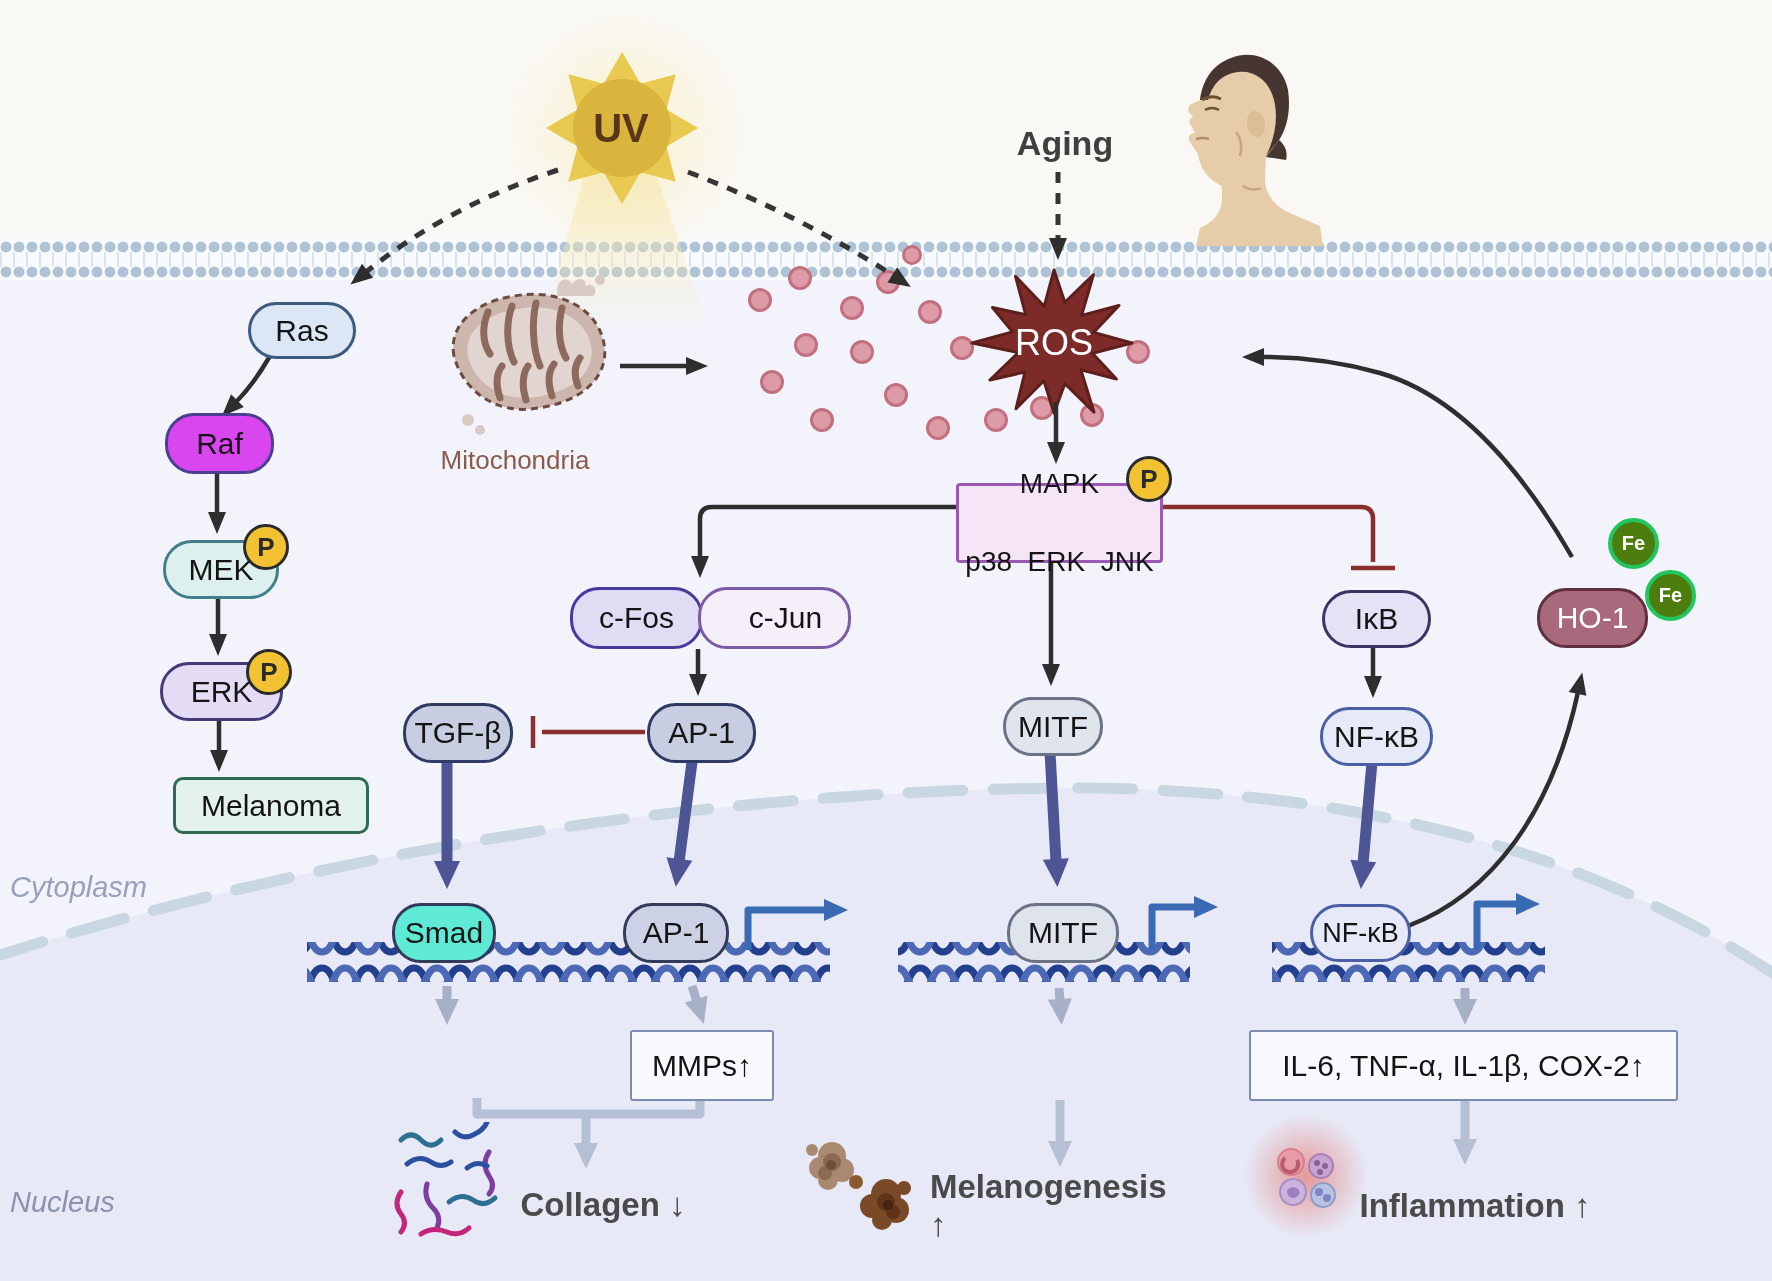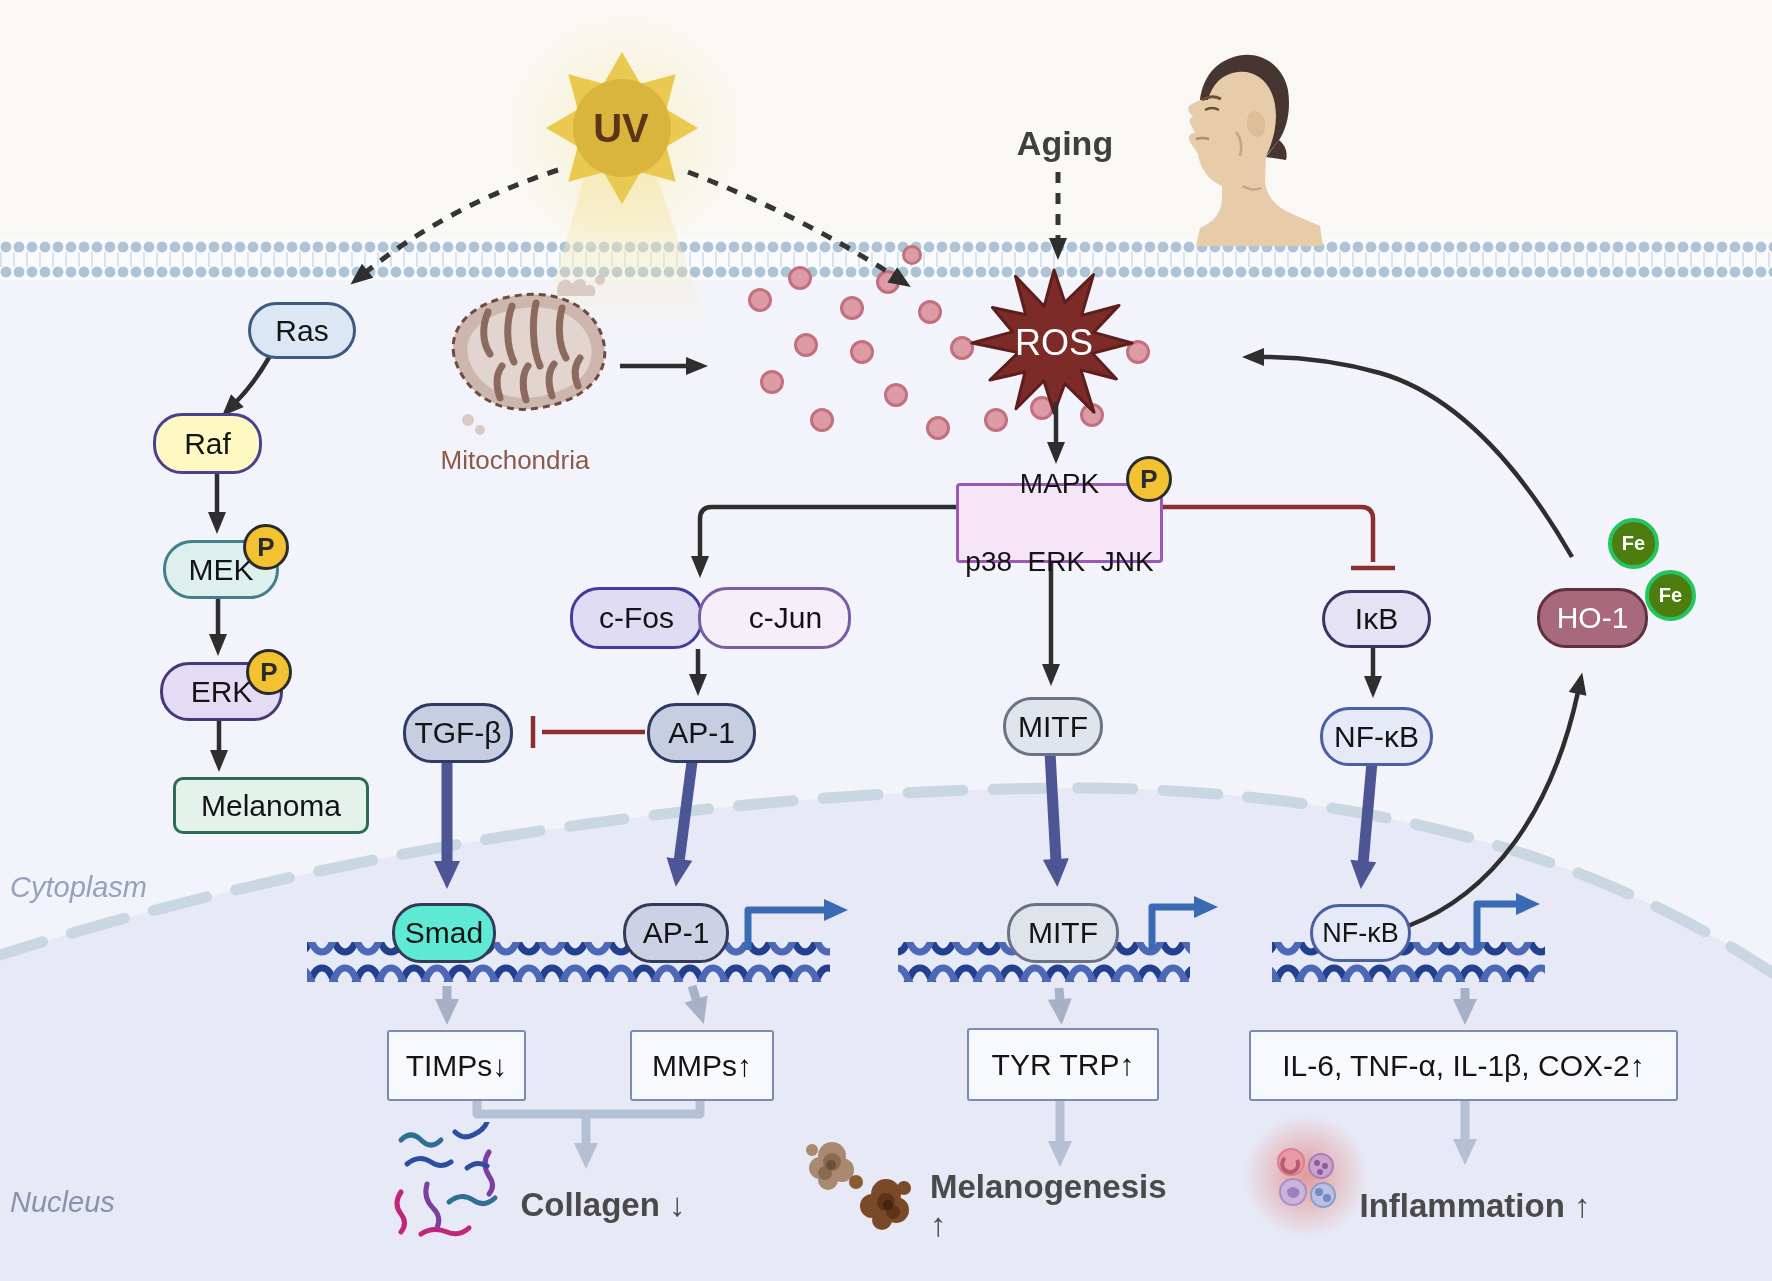--- a/index.html
+++ b/index.html
@@ -266,21 +266,21 @@
       <circle cx="84" cy="98" r="4" fill="#7a87c2"></circle>
   </svg>
 
   <div class="abs node bigtxt" style="left:1000px;top:122px;width:130px;height:42px;font-size:34px;color:#3f3f3f;">Aging</div>
   <div class="abs node" style="left:429px;top:445px;width:172px;height:30px;font-size:26px;color:#8a5a4a;">Mitochondria</div>
   <div class="abs node" style="left:1004px;top:319px;width:100px;height:48px;font-size:36px;font-weight:normal;color:#fff;">ROS</div>
   <div class="abs ittxt" style="left:10px;top:871px;color:#97a0bd;z-index:7;">Cytoplasm</div>
   <div class="abs ittxt" style="left:10px;top:1186px;color:#8a92ac;z-index:7;">Nucleus</div>
 
   <div class="abs node pill" style="left:248px;top:302px;width:102px;height:51px;background:#dbe7f4;border-color:#3d5a80;">Ras</div>
-  <div class="abs node pill" style="left:153px;top:413px;width:103px;height:55px;background:#fef9c3;border-color:#4b3f8f;">Raf</div>
+  <div class="abs node pill" style="left:165px;top:413px;width:103px;height:55px;background:#d946ef;border-color:#4b3f8f;">Raf</div>
   <div class="abs node pill" style="left:163px;top:540px;width:110px;height:53px;background:#def0ee;border-color:#41808a;">MEK</div>
   <div class="abs node pcirc" style="left:243px;top:524px;">P</div>
   <div class="abs node pill" style="left:160px;top:662px;width:117px;height:53px;background:#e3dcf4;border-color:#453a78;">ERK</div>
   <div class="abs node pcirc" style="left:246px;top:649px;">P</div>
   <div class="abs node rect" style="left:125px;top:777px;width:190px;height:51px;background:#e3f2ea;border-color:#2e6b52;">Melanoma</div>
 
   <div class="abs node mapkbox" style="left:956px;top:483px;width:201px;height:74px;gap:44px;">
     <div>MAPK</div>
     <div class="mapk-sub">p38  ERK  JNK</div>
   </div>
@@ -295,22 +295,20 @@
   <div class="abs node pill" style="left:1320px;top:707px;width:107px;height:53px;background:#e6e9f8;border-color:#4a5fa5;">NF-κB</div>
   <div class="abs node pill" style="left:1537px;top:588px;width:105px;height:54px;background:#a9697d;border-color:#5f3040;color:#fff;">HO-1</div>
   <div class="abs node fe" style="left:1608px;top:518px;">Fe</div>
   <div class="abs node fe" style="left:1645px;top:570px;">Fe</div>
 
   <div class="abs node pill" style="left:392px;top:903px;width:98px;height:54px;background:#5eead4;border-color:#333b5b;">Smad</div>
   <div class="abs node pill" style="left:623px;top:903px;width:100px;height:54px;background:#cdd1e5;border-color:#333b5b;">AP-1</div>
   <div class="abs node pill" style="left:1007px;top:903px;width:106px;height:54px;background:#dfe3ec;border-color:#6a7285;">MITF</div>
   <div class="abs node pill" style="left:1310px;top:904px;width:95px;height:52px;background:#e6e9f8;border-color:#4a5fa5;font-size:27px;">NF-κB</div>
 
-  <div class="abs node obox" style="left:387px;top:1030px;width:135px;height:67px;">TIMPs↓</div>
   <div class="abs node obox" style="left:630px;top:1030px;width:140px;height:67px;">MMPs↑</div>
-  <div class="abs node obox" style="left:967px;top:1028px;width:188px;height:69px;">TYR TRP↑</div>
   <div class="abs node obox" style="left:1249px;top:1030px;width:425px;height:67px;text-align:right;">IL-6, TNF-α, IL-1β, COX-2↑</div>
 
   <div class="abs node bigtxt" style="left:930px;top:1186px;width:260px;height:40px;">Melanogenesis ↑</div>
   <div class="abs node bigtxt" style="left:473px;top:1185px;width:260px;height:40px;">Collagen ↓</div>
   <div class="abs node bigtxt" style="left:1355px;top:1186px;width:240px;height:40px;">Inflammation ↑</div>
 
 </div>
 
 </body></html>

